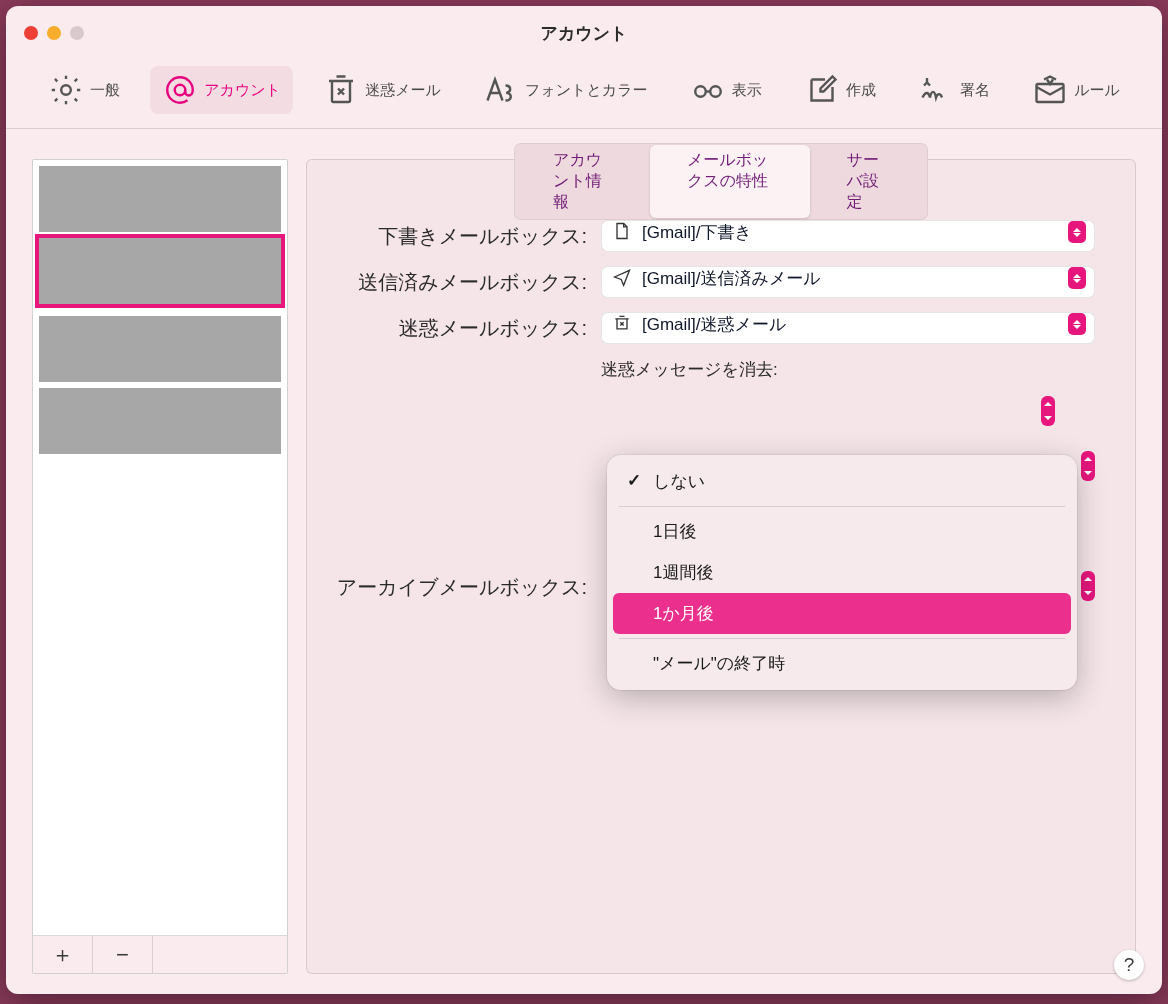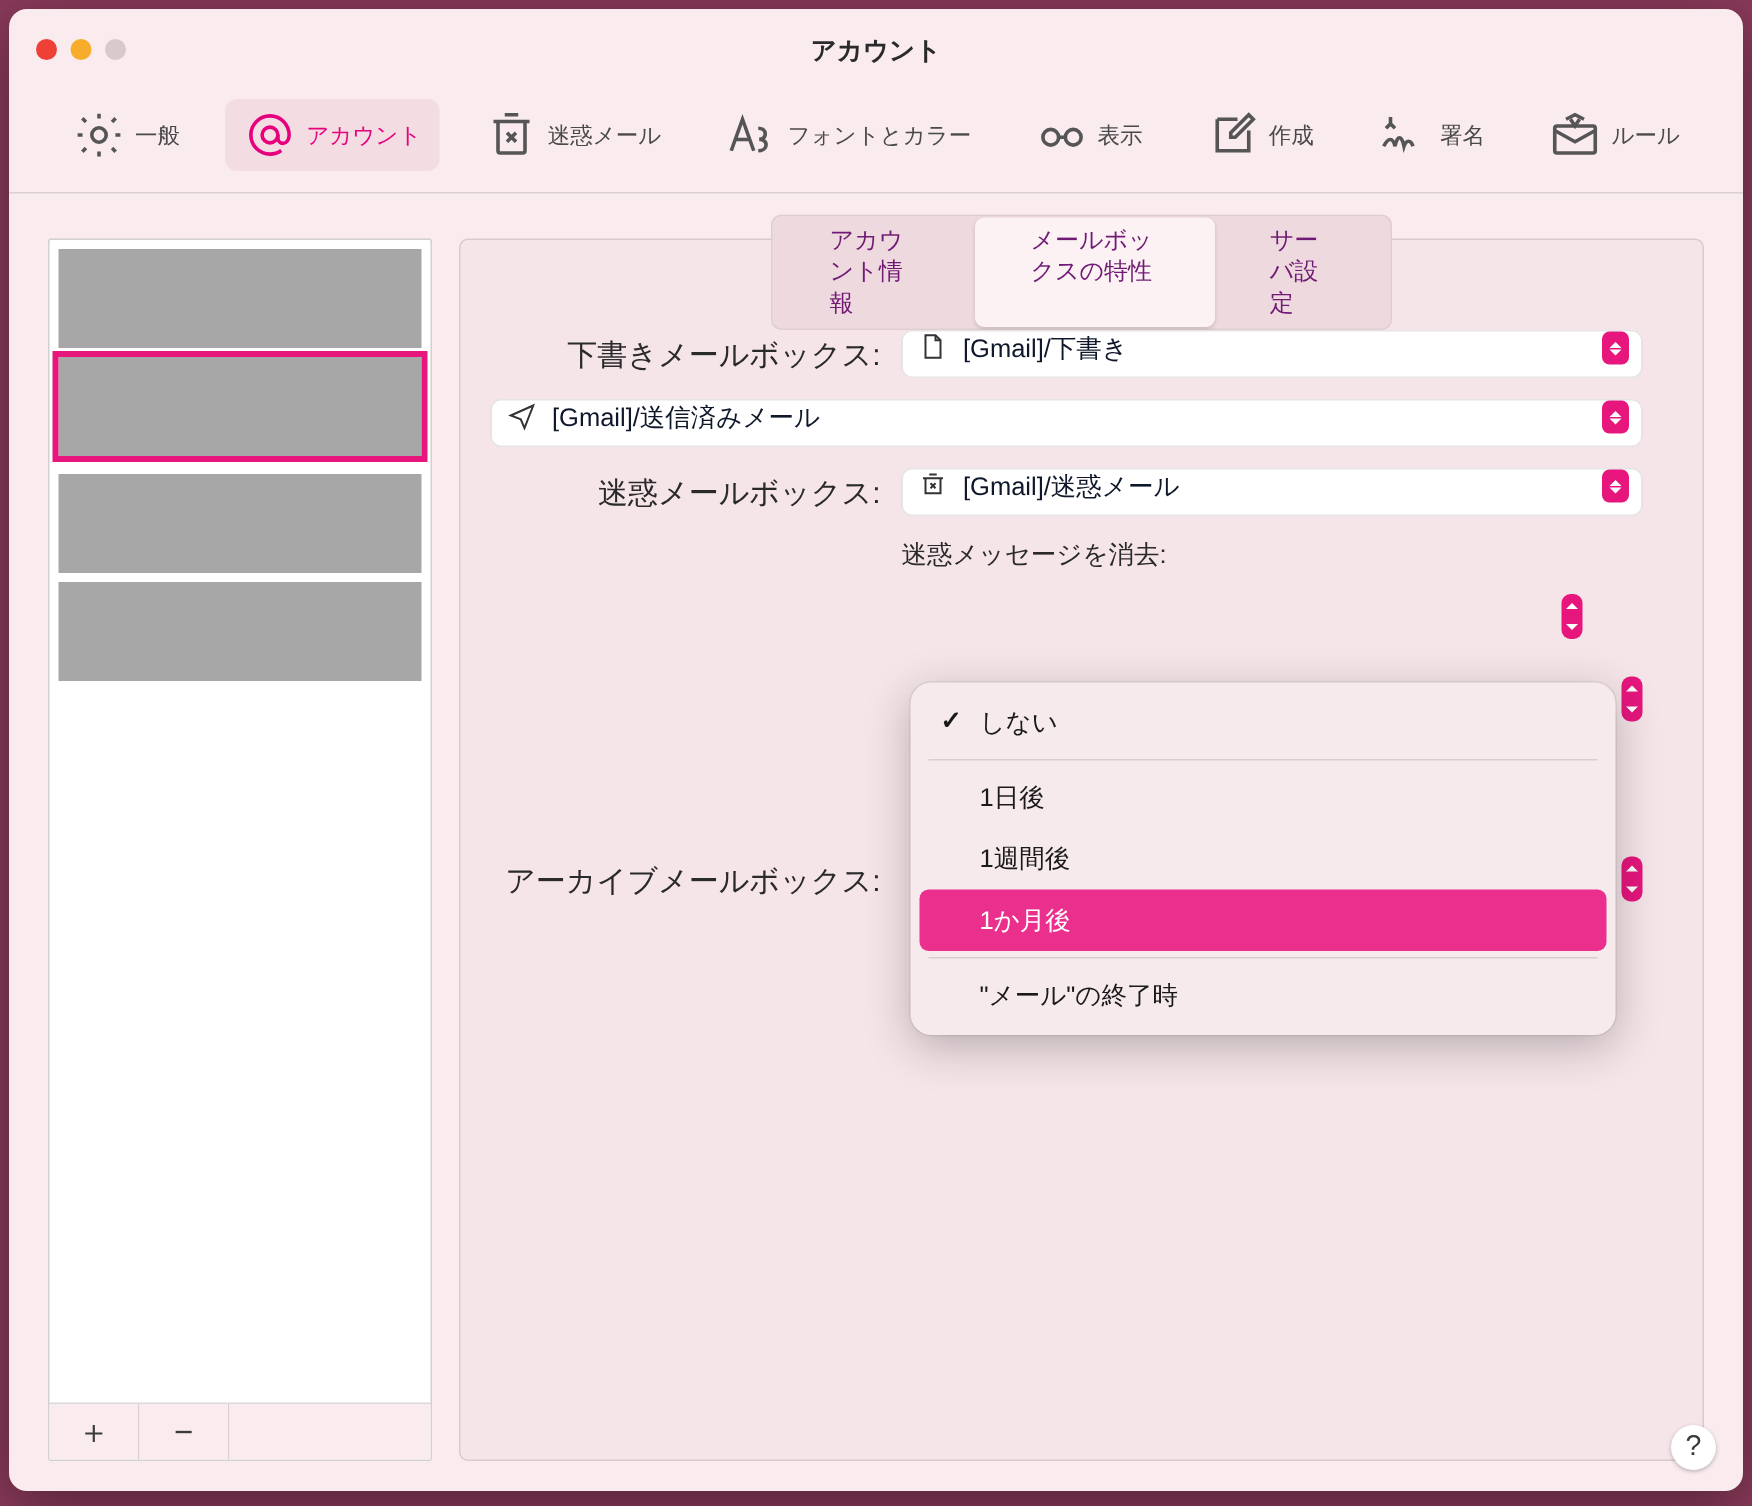--- a/index.html
+++ b/index.html
@@ -387,20 +387,21 @@
                   <path d="M6 3h8l4 4v14H6z"></path>
                   <path d="M14 3v4h4"></path>
                 </svg>
             </span>
             <span class="pval">[Gmail]/下書き</span>
             <span class="pchev"></span>
           </div>
         </div>
 
         <div class="row">
+          <div class="label">送信済みメールボックス:</div>
           <div class="popup">
             <span class="picon">
               <svg viewBox="0 0 24 24" fill="none" stroke="#333" stroke-width="1.6">
                   <path d="M3 12l18-8-7 18-3-7z"></path>
                 </svg>
             </span>
             <span class="pval">[Gmail]/送信済みメール</span>
             <span class="pchev"></span>
           </div>
         </div>

